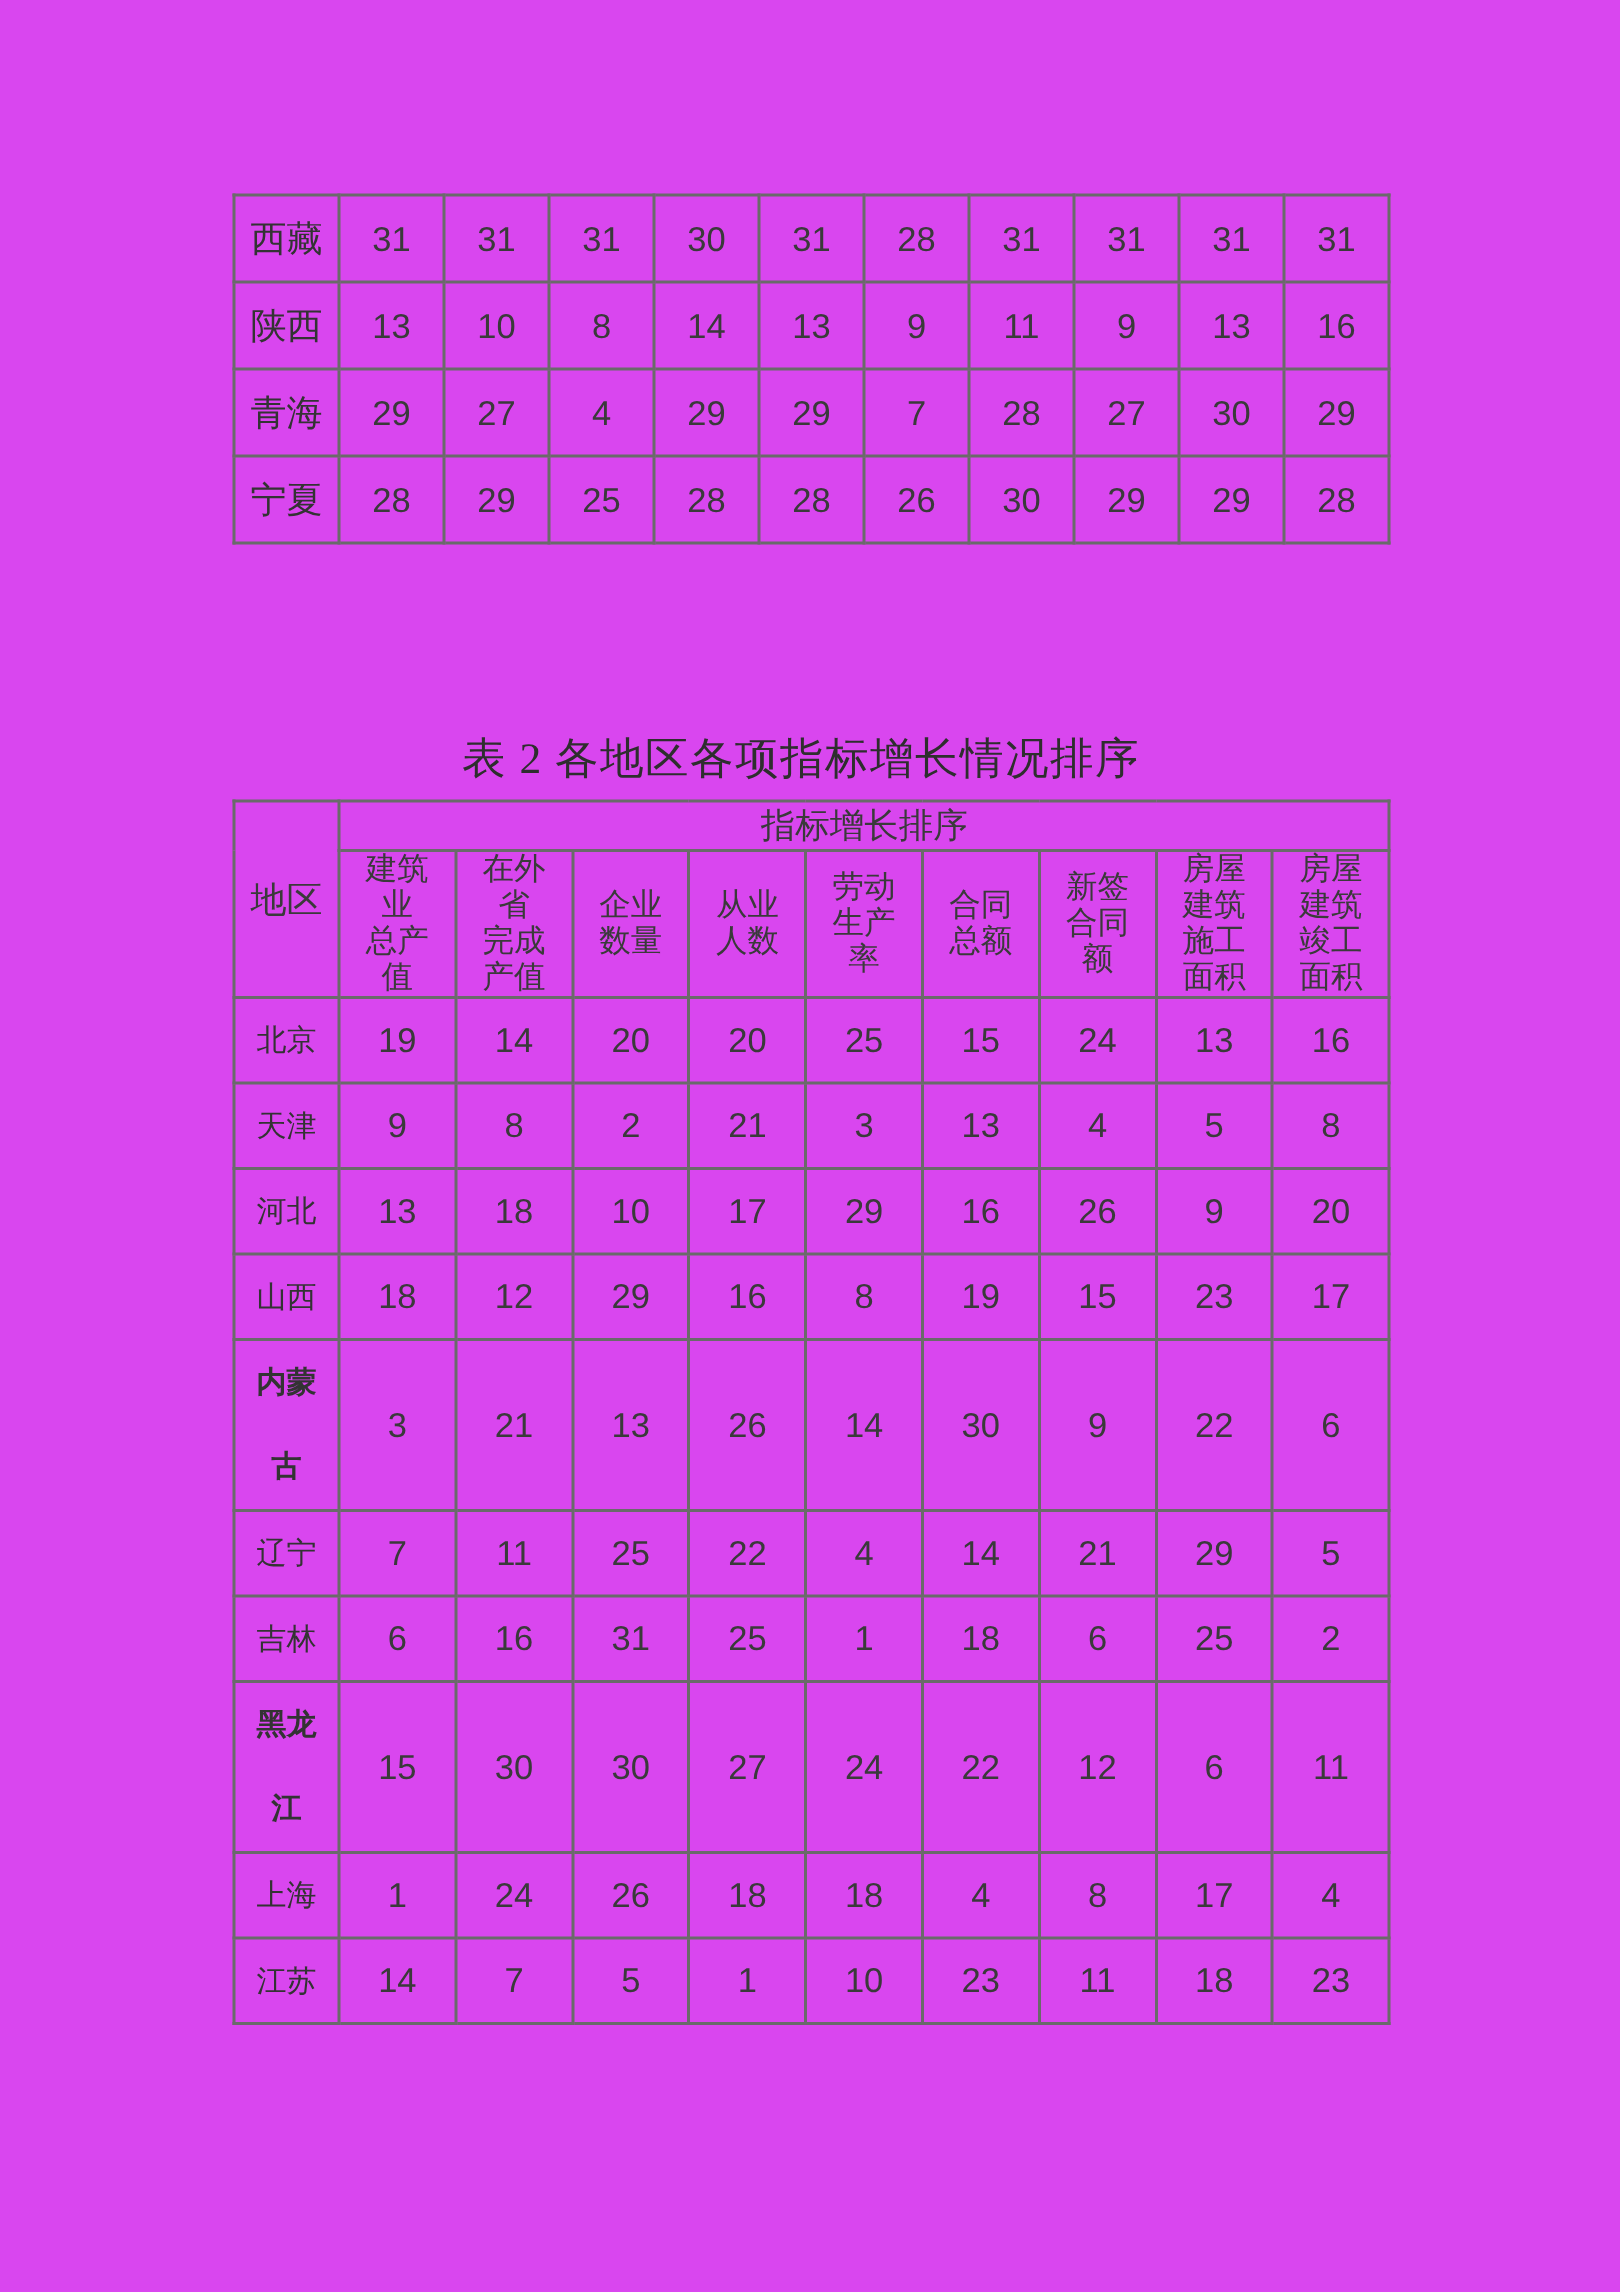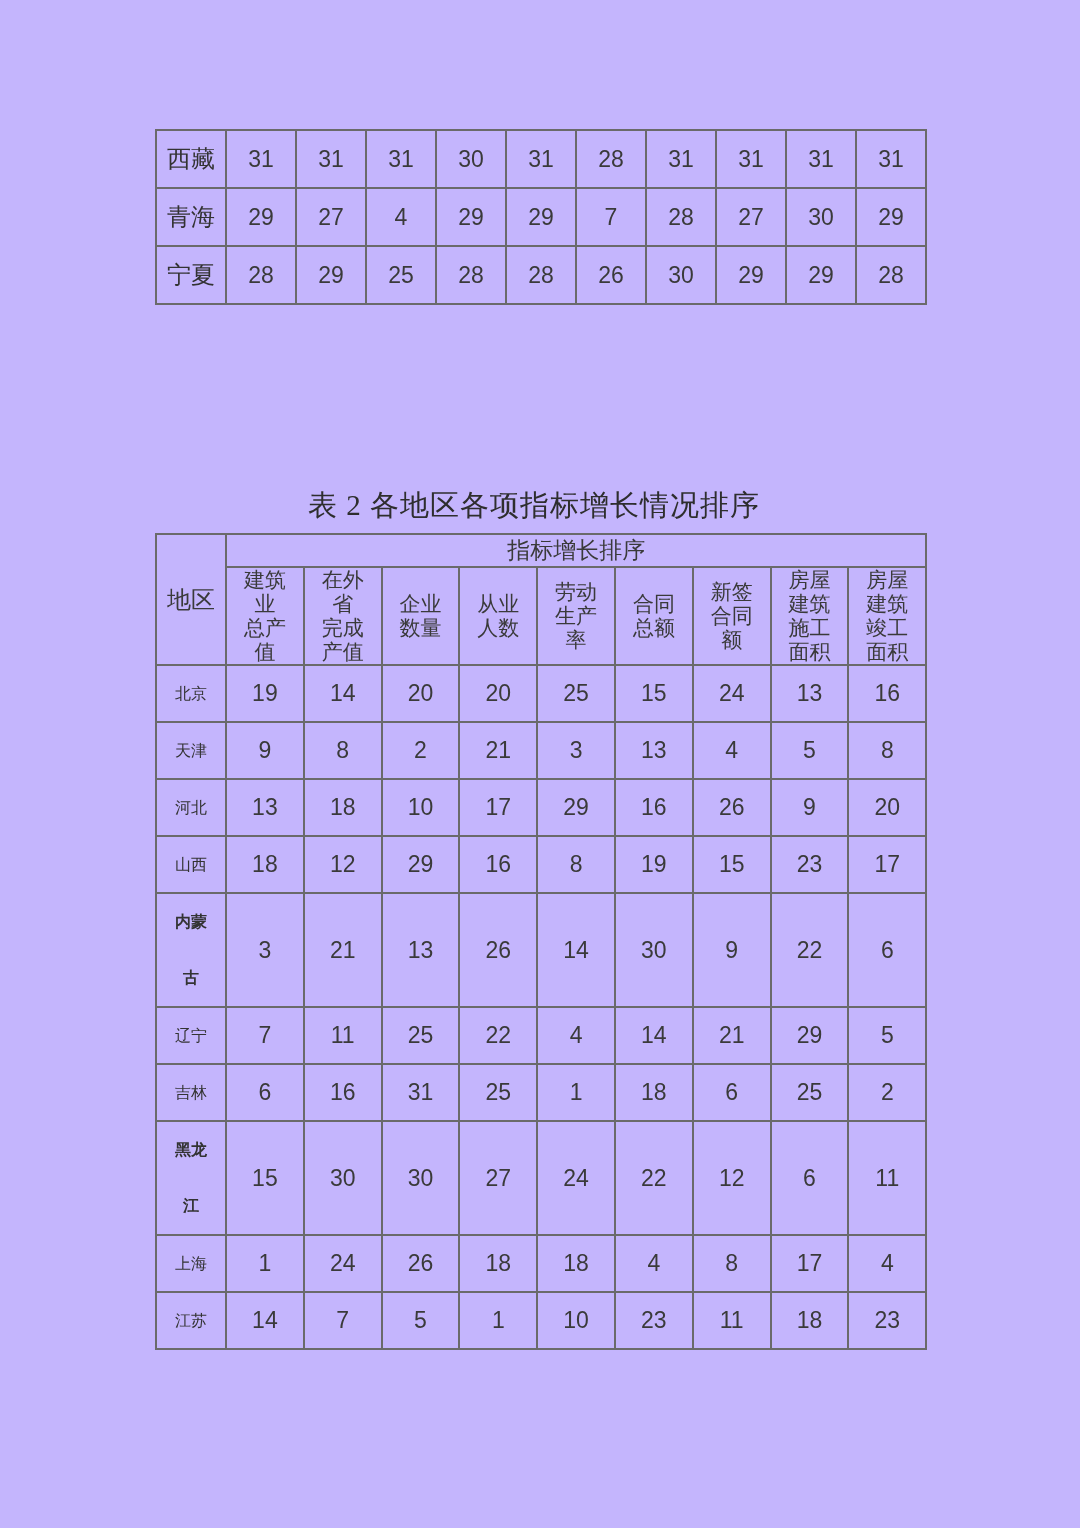--- a/index.html
+++ b/index.html
@@ -4,21 +4,21 @@
 <style>
   html, body {
     margin: 0;
     padding: 0;
     background: #fcfcfc;
   }
   .page {
     position: relative;
     width: 1080px;
     height: 1528px;
-    background: #c4b5fd;
+    background: #d946ef;
     font-family: "Liberation Sans", "DejaVu Sans", sans-serif;
     color: #3a3a3a;
     overflow: hidden;
   }
   table.tbl {
     position: absolute;
     border-collapse: collapse;
     table-layout: fixed;
   }
   table.tbl td, table.tbl th {
@@ -63,21 +63,21 @@
   .tbl2 th.group { font-size: 23px; margin-left: 26px; }
   .tbl2 th.sub {
     white-space: pre-line;
     line-height: 24px;
     font-size: 21px;
   }
   .tbl2 tbody tr { height: 57px; }
   .tbl2 tbody tr.tall { height: 114px; }
   .tbl2 td { font-size: 23px; }
   .tbl2 td.region {
-    font-size: 16px;
+    font-size: 20px;
     color: #333;
     white-space: pre-line;
     line-height: 30px;
   }
   .tbl2 tr.tall td.region { line-height: 56px; font-weight: bold; }
 </style>
 </head>
 <body>
 
 <div class="page">
@@ -102,20 +102,33 @@
           <td>31</td>
           <td>31</td>
           <td>31</td>
           <td>30</td>
           <td>31</td>
           <td>28</td>
           <td>31</td>
           <td>31</td>
           <td>31</td>
           <td>31</td>
+        </tr>
+        <tr>
+          <td class="region">陕西</td>
+          <td>13</td>
+          <td>10</td>
+          <td>8</td>
+          <td>14</td>
+          <td>13</td>
+          <td>9</td>
+          <td>11</td>
+          <td>9</td>
+          <td>13</td>
+          <td>16</td>
         </tr>
         <tr>
           <td class="region">青海</td>
           <td>29</td>
           <td>27</td>
           <td>4</td>
           <td>29</td>
           <td>29</td>
           <td>7</td>
           <td>28</td>

